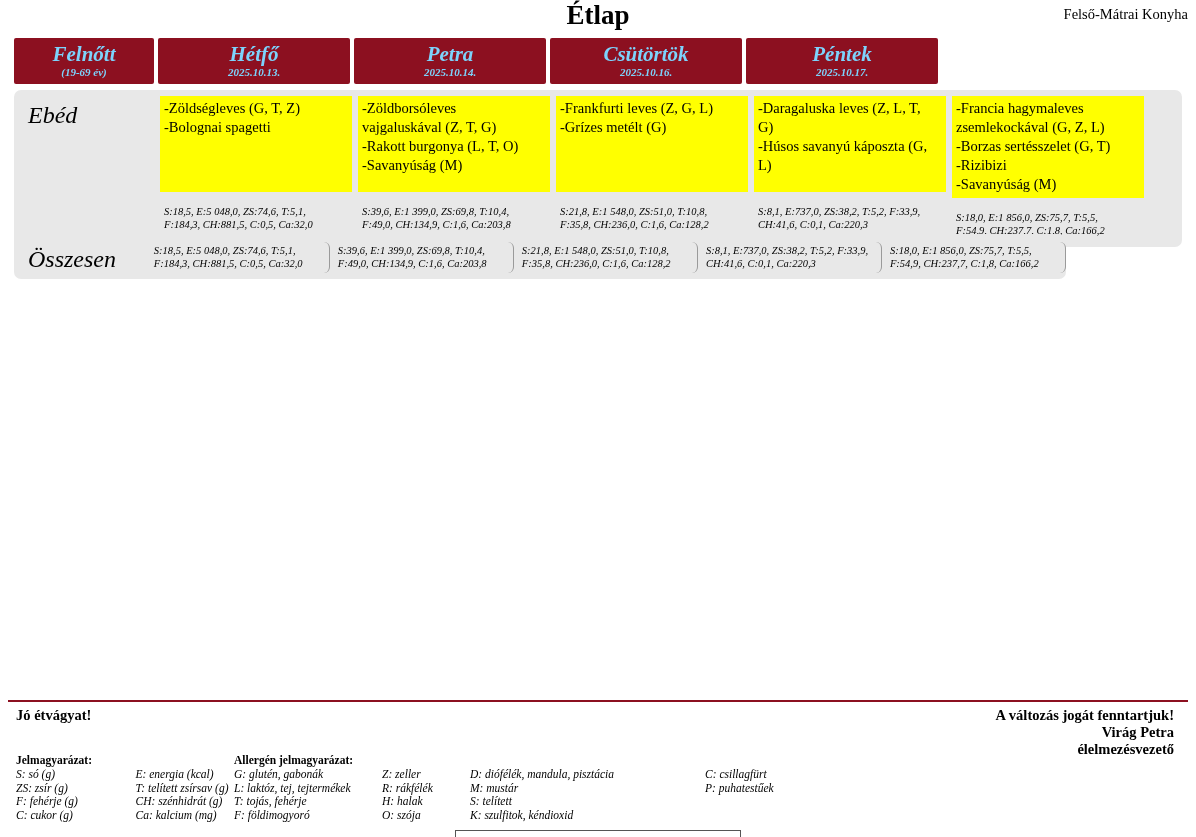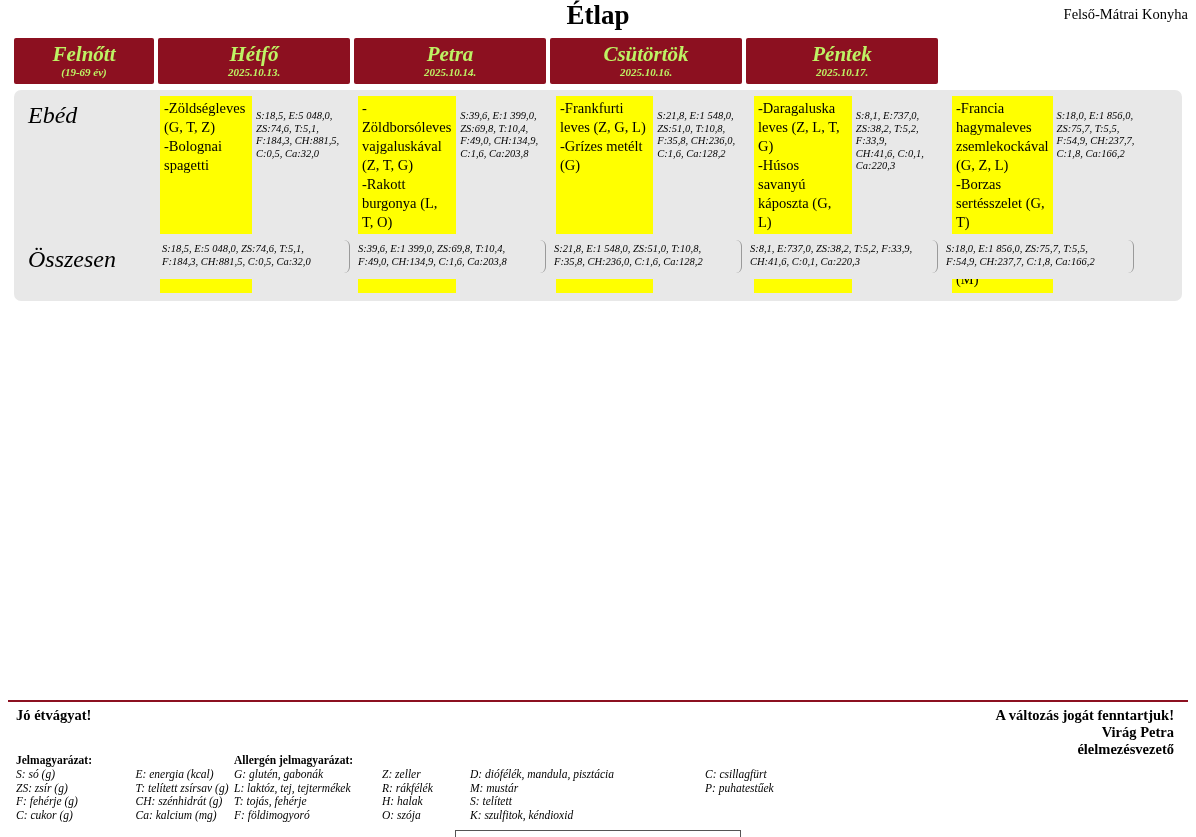--- a/index.html
+++ b/index.html
@@ -51,21 +51,21 @@
     left: 14px;
     top: 38px;
     width: 1168px;
   }
   .head-row {
     display: flex;
     gap: 4px;
   }
   .head-cell {
     background: #8c1020;
-    color: #bef264;
+    color: #7dd3fc;
     text-align: center;
     padding: 4px 2px 5px 2px;
     box-sizing: border-box;
     border-radius: 2px;
   }
   .head-cell .hc-title {
     font-size: 21px;
     font-weight: bold;
     font-style: italic;
     font-family: "Liberation Serif", serif;
@@ -96,21 +96,21 @@
     padding-left: 14px;
     padding-top: 6px;
     font-size: 24px;
     font-style: italic;
     font-family: "Liberation Serif", serif;
   }
   .day-col {
     width: 192px;
     box-sizing: border-box;
     display: flex;
-    flex-direction: row;
+    flex-direction: column;
   }
   .dishes {
     background: #ffff00;
     padding: 3px 4px 4px 4px;
     box-sizing: border-box;
     font-size: 14.5px;
     line-height: 19px;
     font-family: "Liberation Serif", serif;
     min-height: 96px;
   }
@@ -124,27 +124,28 @@
     font-style: italic;
     line-height: 12.5px;
     font-family: "Liberation Serif", serif;
   }
 
   
   .total-block {
     position: absolute;
     left: 14px;
     top: 234px;
-    width: 1168px;
+    width: 1052px;
     background: #e8e8e8;
     border-radius: 7px;
     display: flex;
     gap: 4px;
     padding: 6px 0 6px 0;
     box-sizing: border-box;
+    align-items: flex-end;
   }
   .total-label {
     width: 140px;
     box-sizing: border-box;
     padding-left: 14px;
     padding-top: 6px;
     font-size: 24px;
     font-style: italic;
     font-family: "Liberation Serif", serif;
   }

